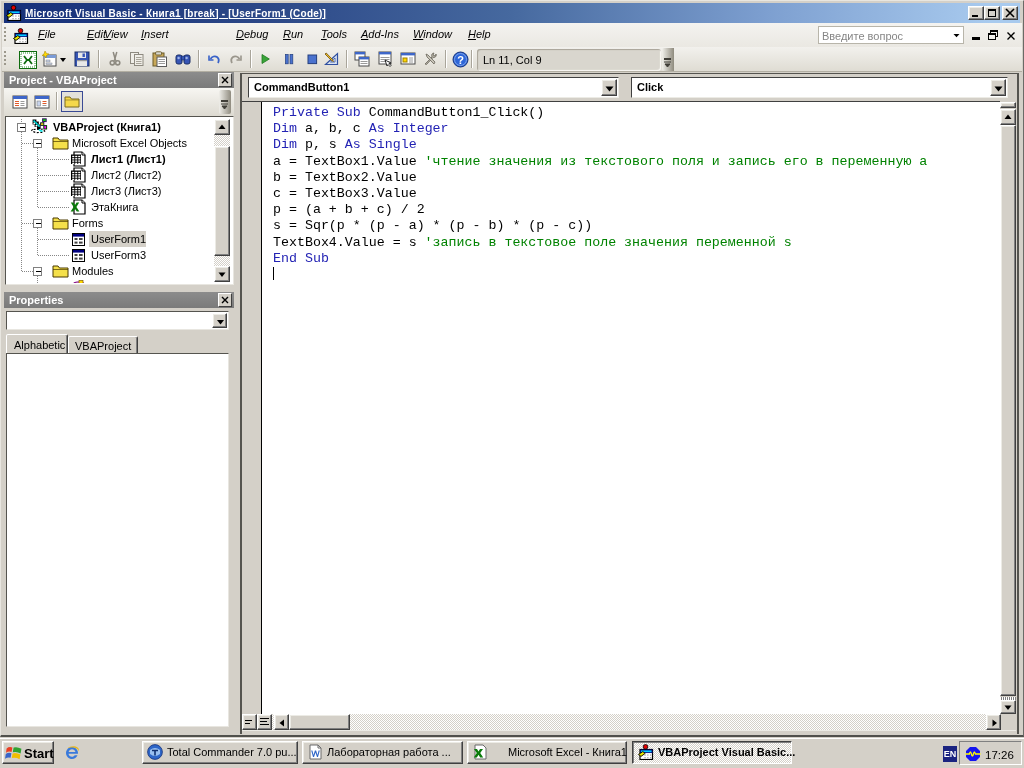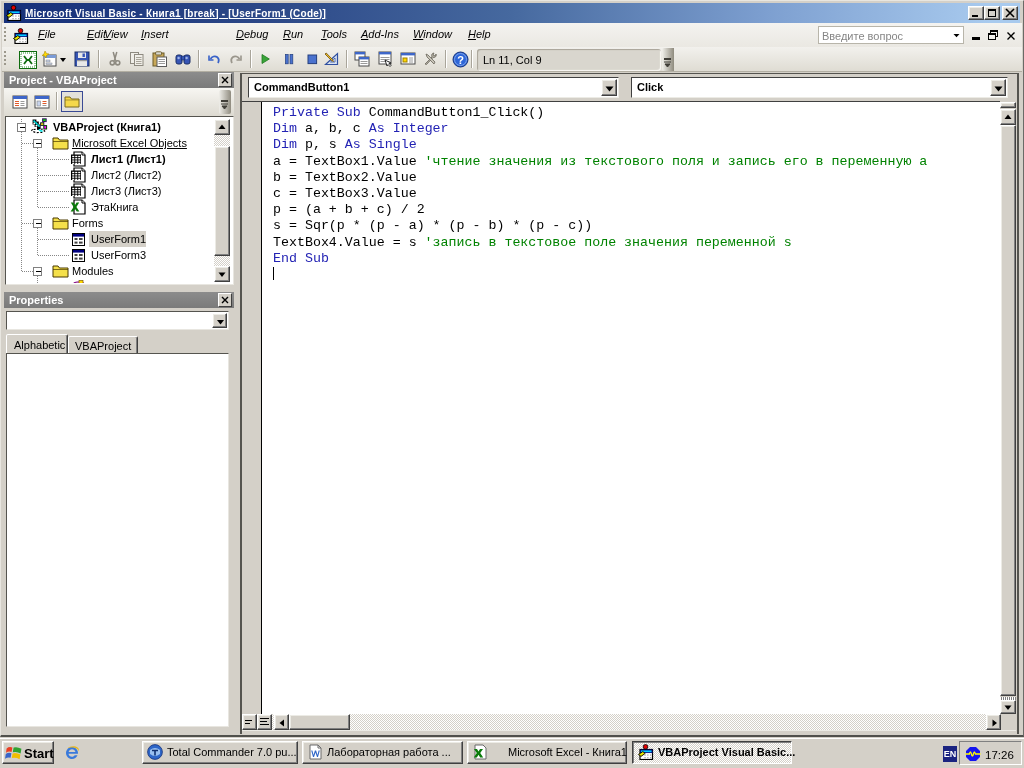--- a/index.html
+++ b/index.html
@@ -323,21 +323,21 @@
   <path d="M14.2 3.6 L13.4 4.8" stroke="#000" stroke-width="0.9"></path>
   <rect x="10.6" y="4.8" width="3.2" height="2.6" fill="#F0E800" stroke="#20203A" stroke-width="1"></rect>
   <rect x="13.8" y="7.6" width="2.8" height="3.4" fill="#FF00FF" stroke="#004000" stroke-width="1"></rect>
  </svg>
  <div class="lbl" style="left:39px;top:3px;font-weight:bold;">VBAProject (Книга1)</div>
  
  <svg class="a" style="left:38px;top:18px" width="17" height="14" viewBox="0 0 17 14">
   <path d="M1 2 L6 2 L7.5 4 L16 4 L16 13 L1 13 Z" fill="#F5E04A" stroke="#4A3A00" stroke-width="1"></path>
   <path d="M1 5.5 L16 5.5" stroke="#4A3A00" stroke-width="0.7"></path>
  </svg>
- <div class="lbl" style="left:58px;top:19px;text-decoration:underline;">Microsoft Excel Objects</div>
+ <div class="lbl" style="left:58px;top:19px;">Microsoft Excel Objects</div>
  
  <g></g>
  <svg class="a" style="left:56px;top:33px" width="17" height="16" viewBox="0 0 17 16">
   <path d="M4 1 L12 1 L15 4 L15 15 L4 15 Z" fill="#fff" stroke="#000" stroke-width="1.2"></path>
   <path d="M12 1 L12 4 L15 4" fill="#fff" stroke="#000" stroke-width="1"></path>
   <rect x="1" y="3.5" width="10" height="9.5" fill="#000"></rect>
   <g fill="#fff">
         <rect x="2.2" y="4.8" width="2.1" height="1.4"></rect>
         <rect x="5.2" y="4.8" width="2.1" height="1.4"></rect>
         <rect x="8.2" y="4.8" width="2.1" height="1.4"></rect>

